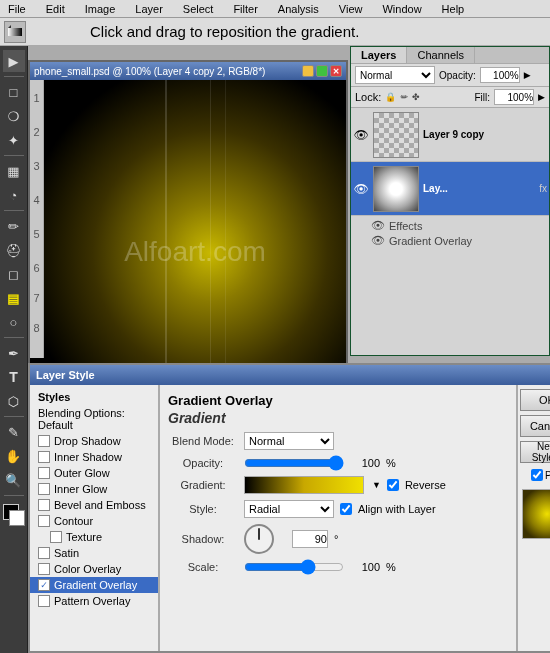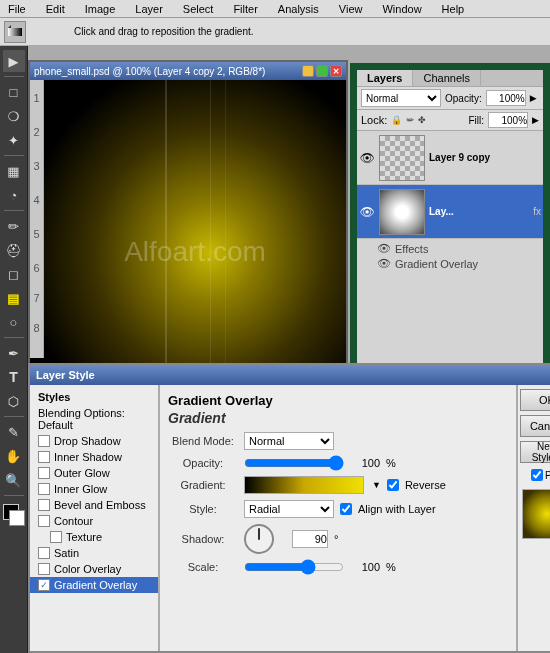--- a/index.html
+++ b/index.html
@@ -10,21 +10,21 @@
       display: flex; align-items: center; background: #ddd; height: 18px;
       border-bottom: 1px solid #999; padding: 0 4px; gap: 12px;
     }
     .menu-item { cursor: pointer; padding: 1px 4px; font-size: 11px; color: #000; }
 
     
     .toolbar {
       display: flex; align-items: center; background: #ddd; height: 28px;
       border-bottom: 1px solid #aaa; padding: 2px 4px; gap: 4px;
     }
-    .toolbar-hint { margin-left: 44px; font-size: 10px; color: #000; }
+    .toolbar-hint { margin-left: 60px; font-size: 15px; color: #000; }
 
     
     .tool-icon { width: 22px; height: 22px; background: #bbb; border: 1px solid #888; display:flex; align-items:center; justify-content:center; cursor:pointer; }
 
     
     .main-area { display: flex; height: calc(653px - 46px); }
 
     
     .left-toolbar {
       width: 28px; background: #3c3c3c; display: flex; flex-direction: column; align-items: center;
@@ -64,22 +64,22 @@
       position: absolute; top: 50%; left: 50%; transform: translate(-50%,-50%);
       color: rgba(255,255,255,0.25); font-size: 28px; font-weight: normal; white-space: nowrap;
       pointer-events: none;
       margin-top: 28px;
     }
     
     .ruler-h { position: absolute; top: 18px; left: 0; width: 320px; height: 14px; background: #c8c8c8; border-bottom: 1px solid #aaa; font-size: 8px; color:#555; display:flex; align-items:center; padding-left:20px; }
 
     
     .layers-panel {
-      position: absolute; top: 17px; right: 0; width: 200px; height: 310px;
-      background: #d4d4d4; border: 7px solid #14532d; display: flex; flex-direction: column;
+      position: absolute; top: 0; right: 0; width: 200px; height: 310px;
+      background: #d4d4d4; border: 1px solid #14532d; display: flex; flex-direction: column;
     }
     .panel-tabs { display: flex; background: #c0c0c0; border-bottom: 1px solid #aaa; }
     .panel-tab { padding: 2px 10px; font-size: 11px; cursor: pointer; border-right: 1px solid #aaa; }
     .panel-tab.active { background: #d4d4d4; font-weight: bold; }
     .panel-controls { display: flex; align-items: center; padding: 2px 4px; gap: 4px; border-bottom: 1px solid #aaa; background: #ddd; }
     .panel-select { height: 18px; font-size: 10px; border: 1px solid #aaa; background: #fff; width: 80px; }
     .panel-label { font-size: 10px; }
     .panel-value { width: 40px; height: 16px; border: 1px solid #aaa; font-size: 10px; text-align: right; background: #fff; }
     .lock-row { display: flex; align-items: center; padding: 2px 4px; gap: 4px; background: #ddd; border-bottom: 1px solid #aaa; }
     .lock-icon { font-size: 9px; color: #444; }
@@ -356,20 +356,24 @@
             <span>Satin</span>
           </div>
           <div class="style-item">
             <div class="style-checkbox"></div>
             <span>Color Overlay</span>
           </div>
           <div class="style-item active">
             <div class="style-checkbox checked blue-checked"></div>
             <span>Gradient Overlay</span>
           </div>
+          <div class="style-item">
+            <div class="style-checkbox"></div>
+            <span>Pattern Overlay</span>
+          </div>
         </div>
 
         <div class="settings-area">
           <div class="settings-title">Gradient Overlay</div>
           <div class="settings-subtitle">Gradient</div>
 
           <div class="settings-row">
             <span class="settings-label">Blend Mode:</span>
             <select class="settings-select" style="width:90px;">
               <option>Normal</option>

